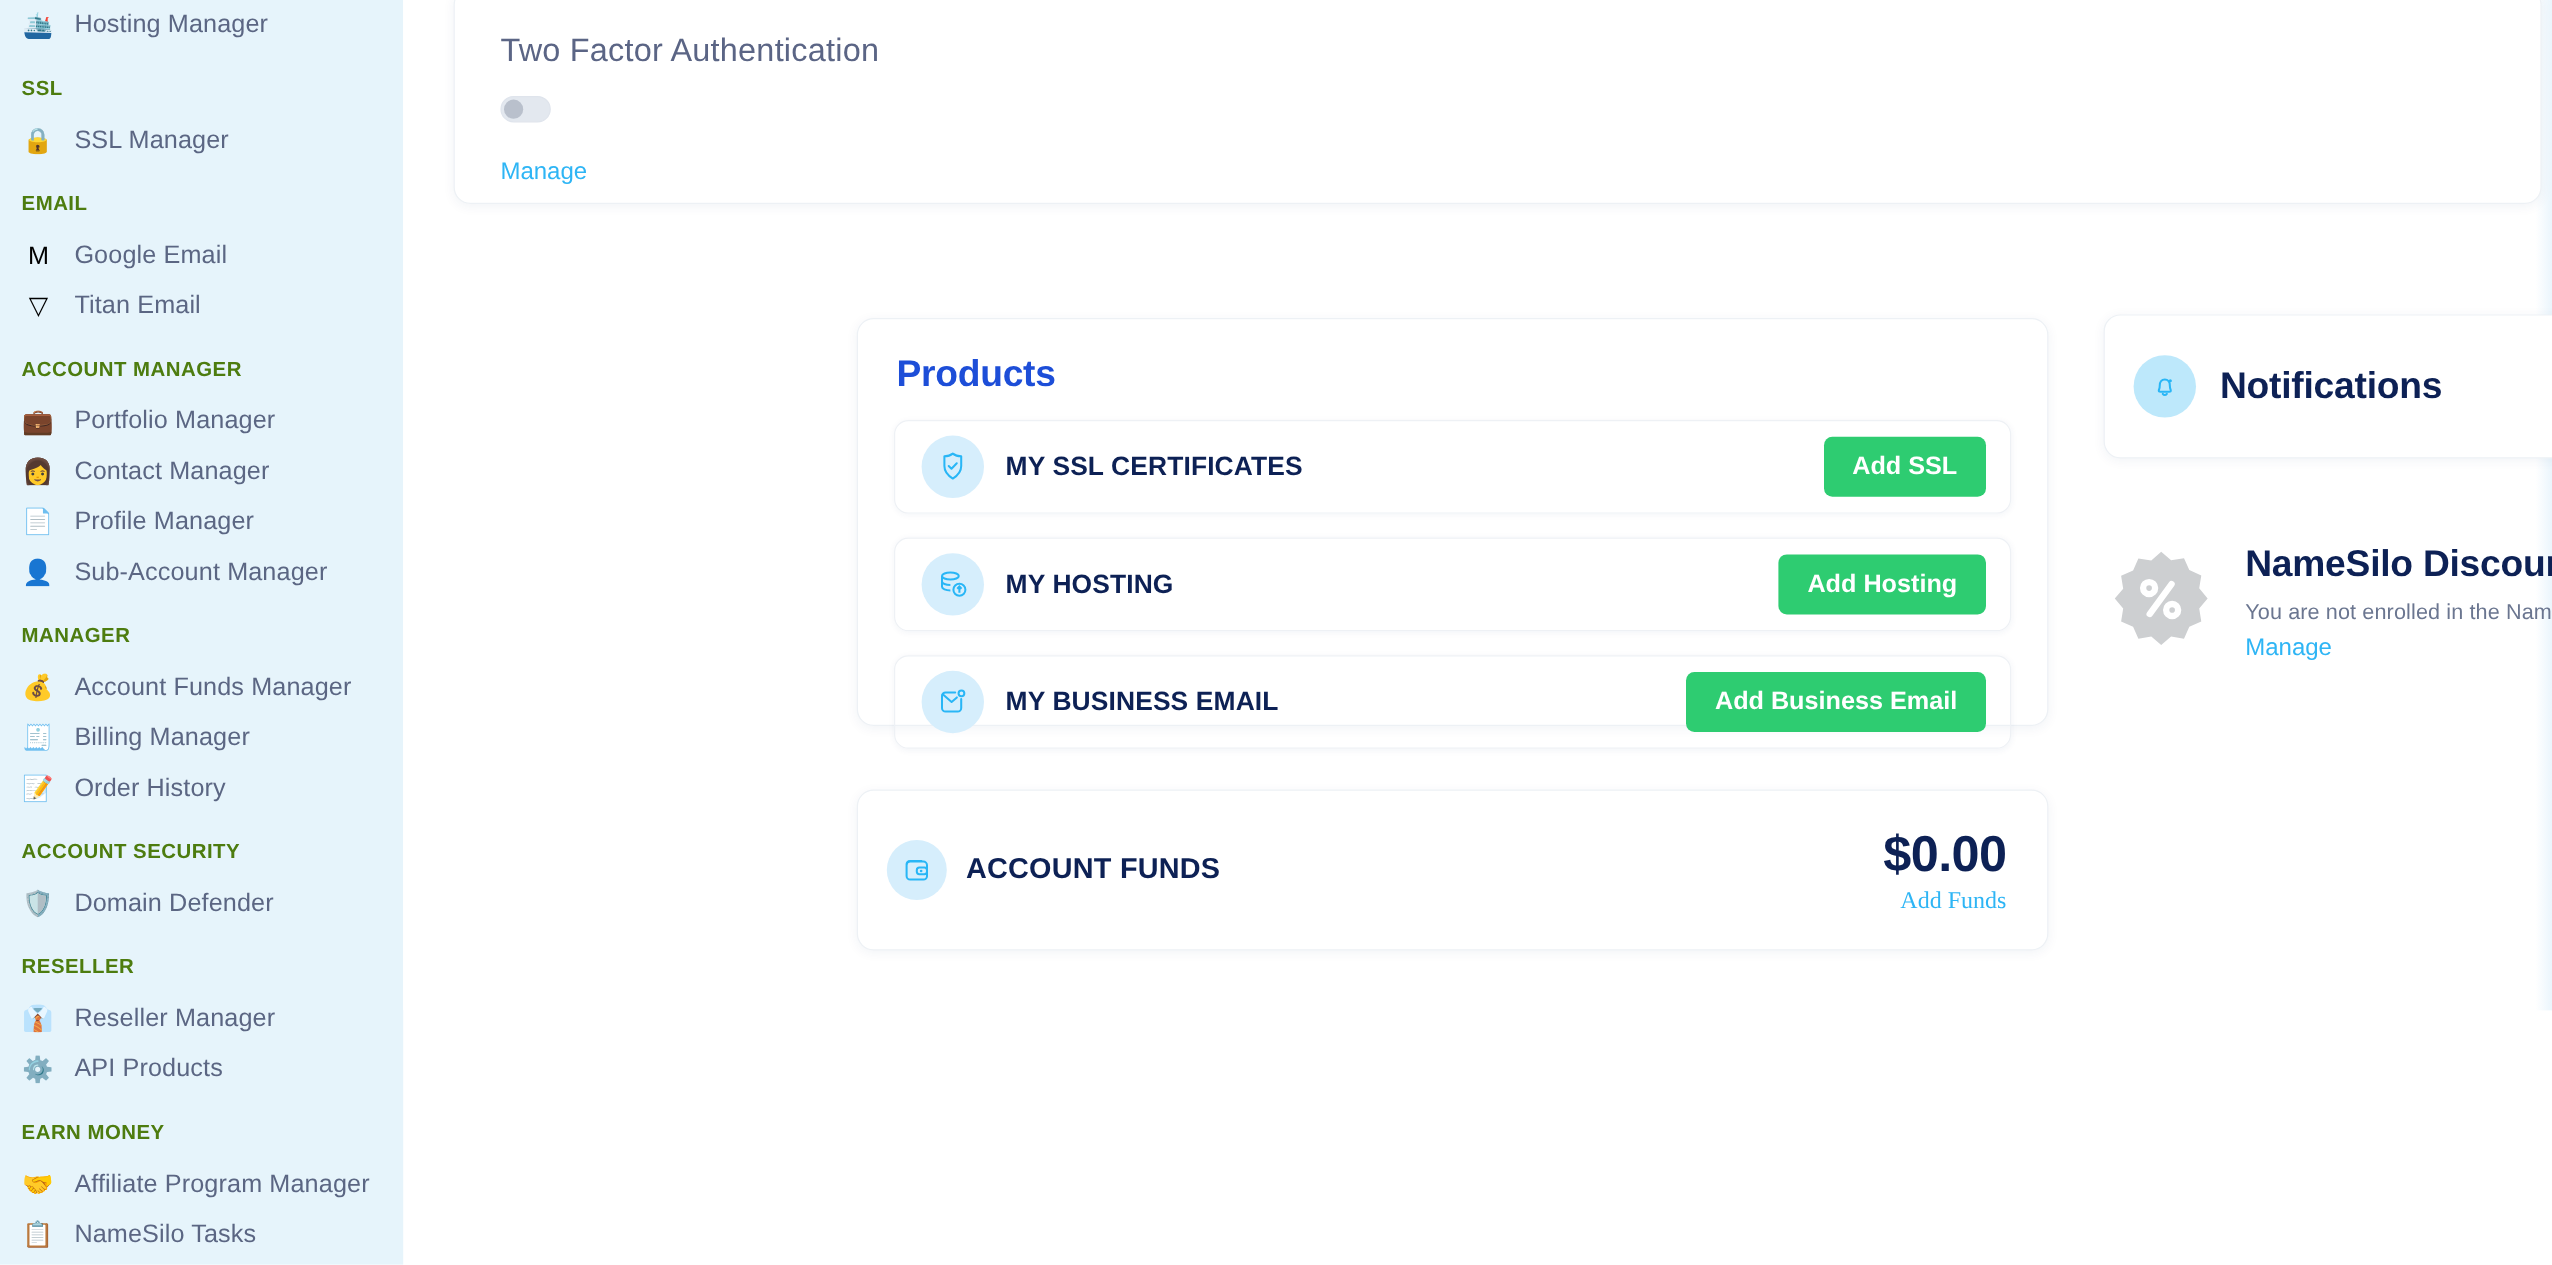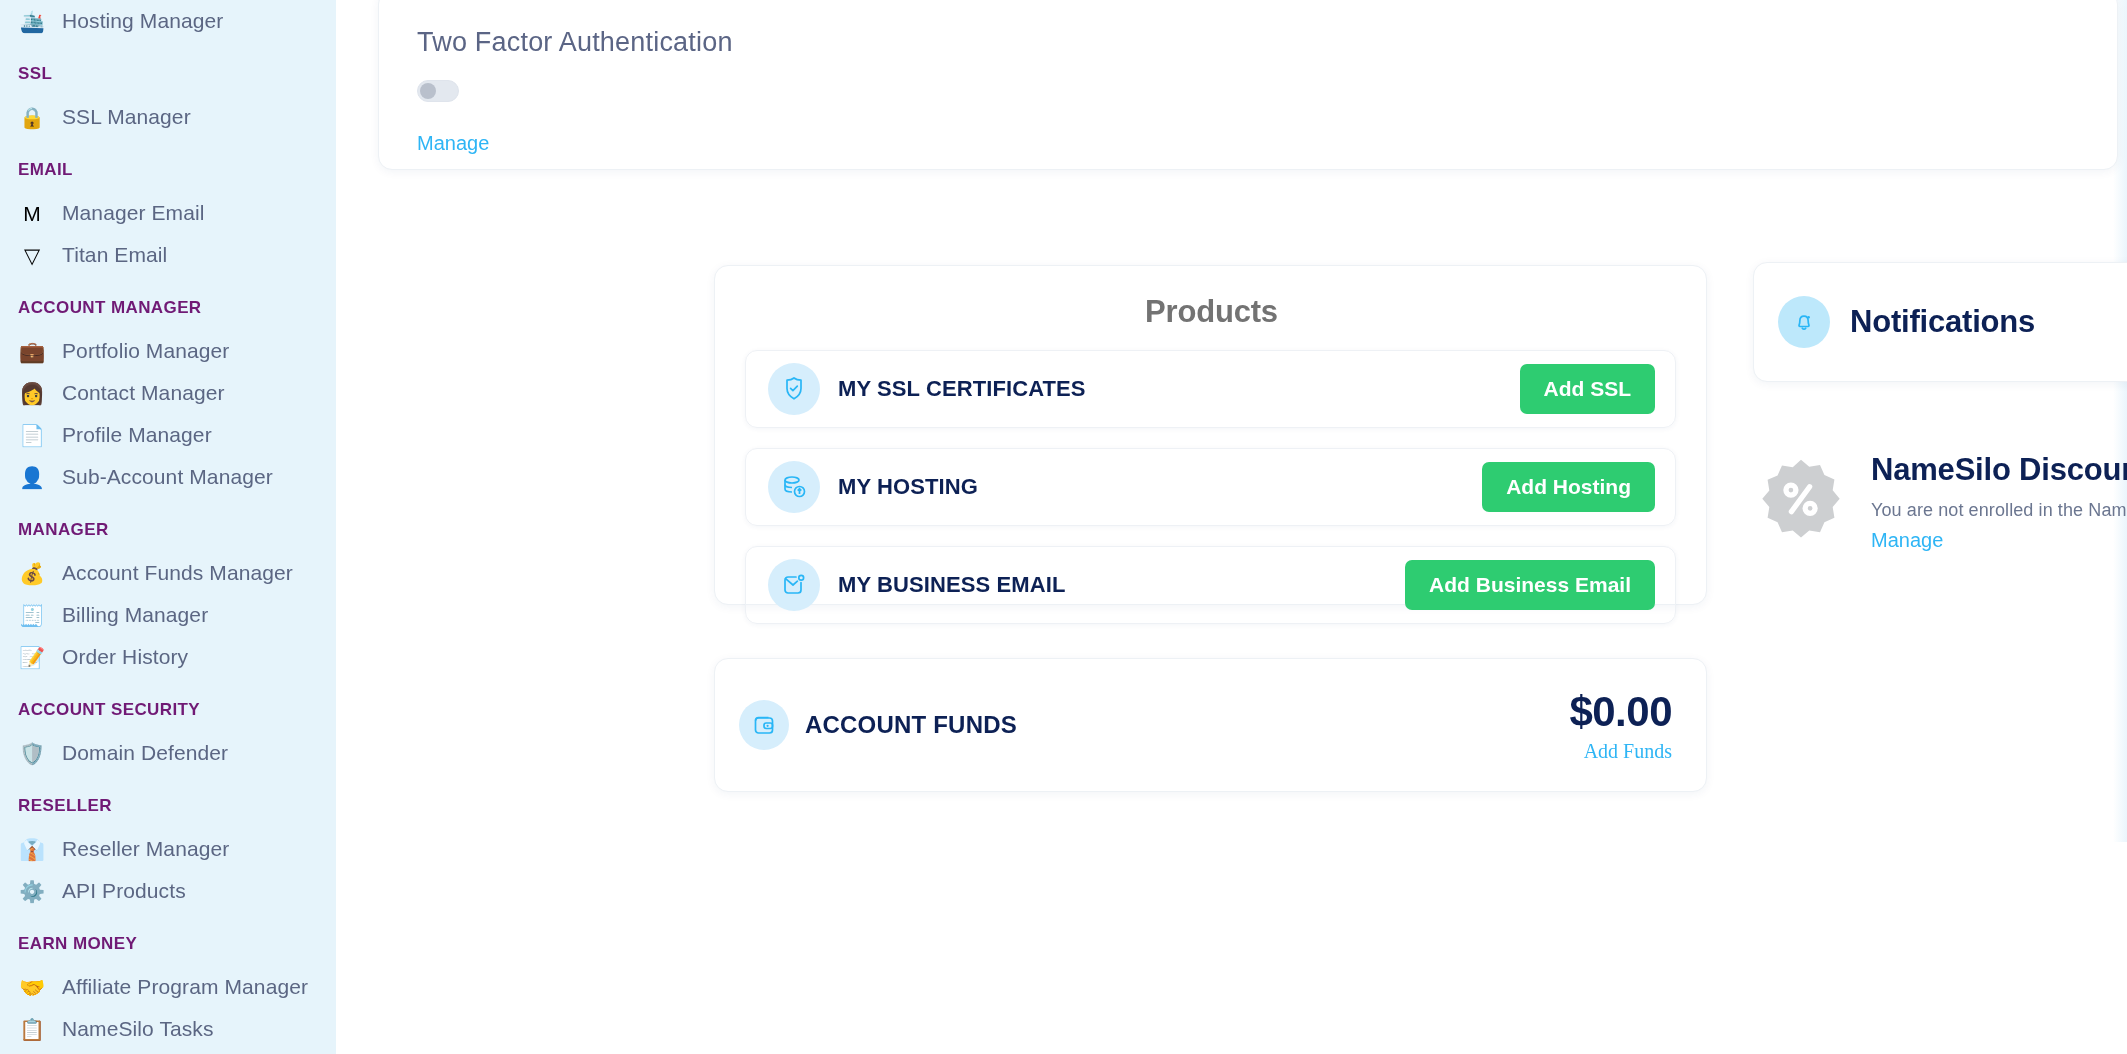--- a/index.html
+++ b/index.html
@@ -13,21 +13,21 @@
 
   
   .sidebar {
     width: 336px; flex: 0 0 336px; height: 1054px;
     background: #e6f4fb;
     padding: 0 0 0 16px;
     overflow: hidden;
   }
   .side-section-title {
     font-size: 17px; font-weight: bold; letter-spacing: 0.4px;
-    color: #701a75; padding: 0 0 0 2px;
+    color: #4d7c0f; padding: 0 0 0 2px;
   }
   .side-item {
     display: flex; align-items: center; gap: 16px;
     height: 42px; padding-left: 2px; cursor: pointer;
   }
   .side-item .ico {
     width: 28px; flex: 0 0 28px; text-align: center;
     font-size: 21px; line-height: 1;
   }
   .side-item .lbl {
@@ -72,22 +72,22 @@
   }
   .twofa-manage { margin-top: 30px; }
 
   
   .products {
     position: absolute; left: 378px; top: 265px;
     width: 993px; height: 340px;
     padding: 28px 30px 0 30px;
   }
   .products-title {
-    font-size: 31px; font-weight: bold; color: #737373;
-    letter-spacing: -0.2px; margin-left: 2px; text-align: center;
+    font-size: 31px; font-weight: bold; color: #1d4ed8;
+    letter-spacing: -0.2px; margin-left: 2px;
   }
   .prod-row {
     margin-top: 20px; height: 78px;
     display: flex; align-items: center;
     border: 1px solid #eef1f5; border-radius: 12px;
     box-shadow: 0 1px 5px rgba(24,60,110,0.05);
     padding: 0 20px 0 22px;
   }
   .prod-ico {
     width: 52px; height: 52px; flex: 0 0 52px;
@@ -172,21 +172,21 @@
         <span class="lbl">Hosting Manager</span>
       </div>
       <div class="side-section-title" style="margin-top: 22px; margin-bottom: 12px;">SSL</div>
       <div class="side-item">
         <span class="ico">🔒</span>
         <span class="lbl">SSL Manager</span>
       </div>
       <div class="side-section-title" style="margin-top: 22px; margin-bottom: 12px;">EMAIL</div>
       <div class="side-item">
         <span class="ico">M</span>
-        <span class="lbl">Manager Email</span>
+        <span class="lbl">Google Email</span>
       </div>
       <div class="side-item">
         <span class="ico">▽</span>
         <span class="lbl">Titan Email</span>
       </div>
       <div class="side-section-title" style="margin-top: 22px; margin-bottom: 12px;">ACCOUNT MANAGER</div>
       <div class="side-item">
         <span class="ico">💼</span>
         <span class="lbl">Portfolio Manager</span>
       </div>

